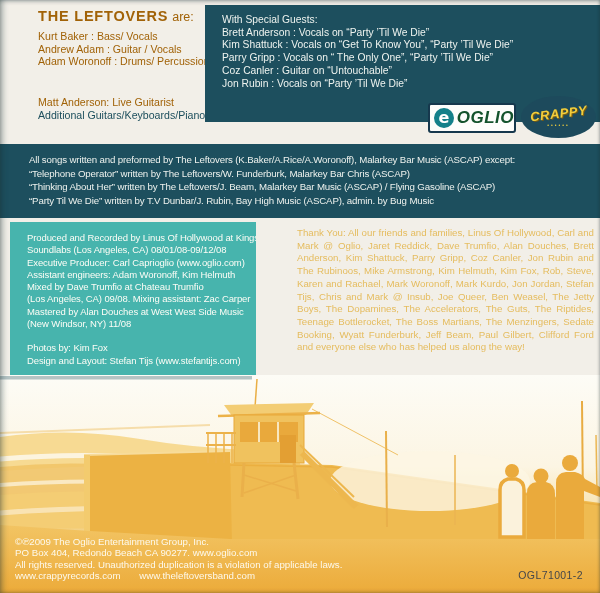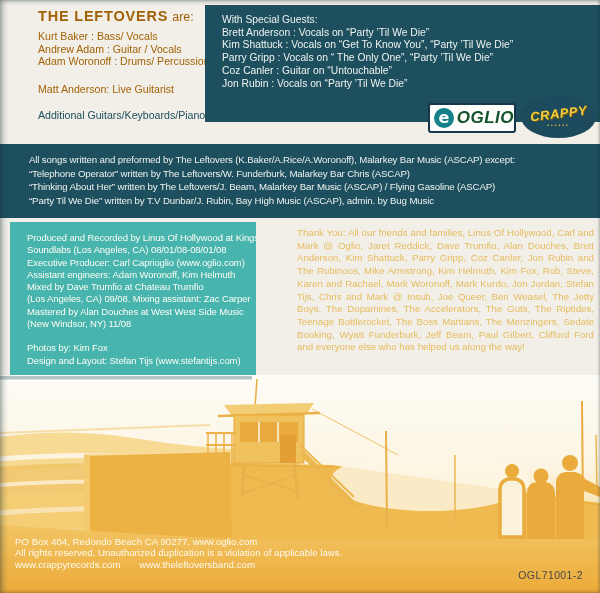--- a/index.html
+++ b/index.html
@@ -17,21 +17,21 @@
                 inset 0 3px 4px -2px rgba(25,50,55,.3),
                 inset 0 -2px 3px -1px rgba(120,90,30,.25);
   }
 
   
   .band-section { position:absolute; left:38px; top:8px; color:#a16207; }
   .band-title { font-size:14.5px; }
   .band-title .bold { font-weight:bold; letter-spacing:.8px; }
   .band-title .suffix { font-weight:normal; font-size:12.5px; margin-left:4px; }
   .members { margin-top:6px; font-size:10.6px; line-height:12.6px; white-space:nowrap; }
-  .live-line { margin-top:15px; font-size:10.6px; white-space:nowrap; }
+  .live-line { margin-top:28px; font-size:10.6px; white-space:nowrap; }
   .additional-line { position:absolute; left:38px; top:109px; font-size:10.6px; color:#1c4e5c; white-space:nowrap; }
 
   
   .guests {
     position:absolute; left:205px; top:5px; width:395px; height:117px;
     background:#1d4f5e; color:#eef3ef;
     padding:9px 0 0 17px; font-size:10.3px; line-height:12.7px; white-space:nowrap; overflow:hidden;
   }
 
   
@@ -137,21 +137,21 @@
 
   <div class="songband">
     <div>All songs written and preformed by The Leftovers (K.Baker/A.Rice/A.Woronoff), Malarkey Bar Music (ASCAP) except:</div>
     <div>“Telephone Operator” written by The Leftovers/W. Funderburk, Malarkey Bar Chris (ASCAP)</div>
     <div>“Thinking About Her” written by The Leftovers/J. Beam, Malarkey Bar Music (ASCAP) / Flying Gasoline (ASCAP)</div>
     <div>“Party Til We Die” written by T.V Dunbar/J. Rubin, Bay High Music (ASCAP), admin. by Bug Music</div>
   </div>
 
   <div class="production">
     <div>Produced and Recorded by Linus Of Hollywood at Kingsize</div>
-    <div>Soundlabs (Los Angeles, CA) 08/01/08-08/01/08</div>
+    <div>Soundlabs (Los Angeles, CA) 08/01/08-09/12/08</div>
     <div>Executive Producer: Carl Caprioglio (www.oglio.com)</div>
     <div>Assistant engineers: Adam Woronoff, Kim Helmuth</div>
     <div>Mixed by Dave Trumfio at Chateau Trumfio</div>
     <div>(Los Angeles, CA) 09/08. Mixing assistant: Zac Carper</div>
     <div>Mastered by Alan Douches at West West Side Music</div>
     <div>(New Windsor, NY) 11/08</div>
     <div class="gap">Photos by: Kim Fox</div>
     <div>Design and Layout: Stefan Tijs (www.stefantijs.com)</div>
   </div>
 
@@ -238,20 +238,21 @@
         <path d="M527 164 L527 118 Q527 108 537 107 L546 107 Q555 109 555 119 L555 164 Z" fill="#eaaa3c"></path>
         <circle cx="570" cy="88" r="8" fill="#eaaa3c"></circle>
         <path d="M556 164 L556 108 Q556 98 566 97 L575 97 Q583 99 585 104 L600 112 L600 122 L584 116 L584 164 Z" fill="#eaaa3c"></path>
       </g>
 
       <rect x="0" y="1" width="252" height="3.5" fill="#49707a" opacity=".4"></rect>
     </svg>
   </div>
 
   <div class="footer">
+    <div>©℗2009 The Oglio Entertainment Group, Inc.</div>
     <div>PO Box 404, Redondo Beach CA 90277. www.oglio.com</div>
     <div>All rights reserved. Unauthorized duplication is a violation of applicable laws.</div>
     <div>
       <span>www.crappyrecords.com</span>
       <span class="url-gap">www.theleftoversband.com</span>
     </div>
   </div>
 
   <div class="catalog">OGL71001-2</div>
 

